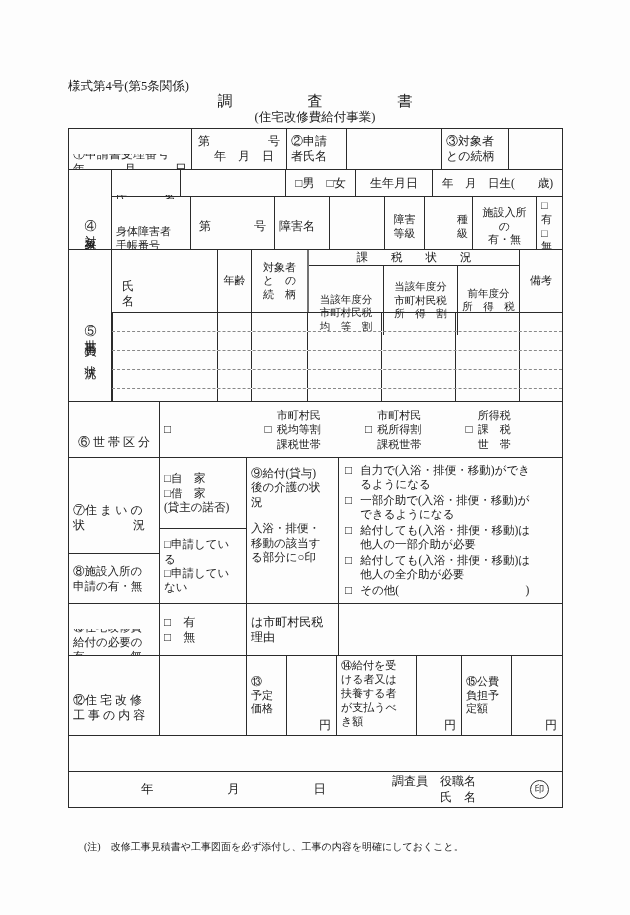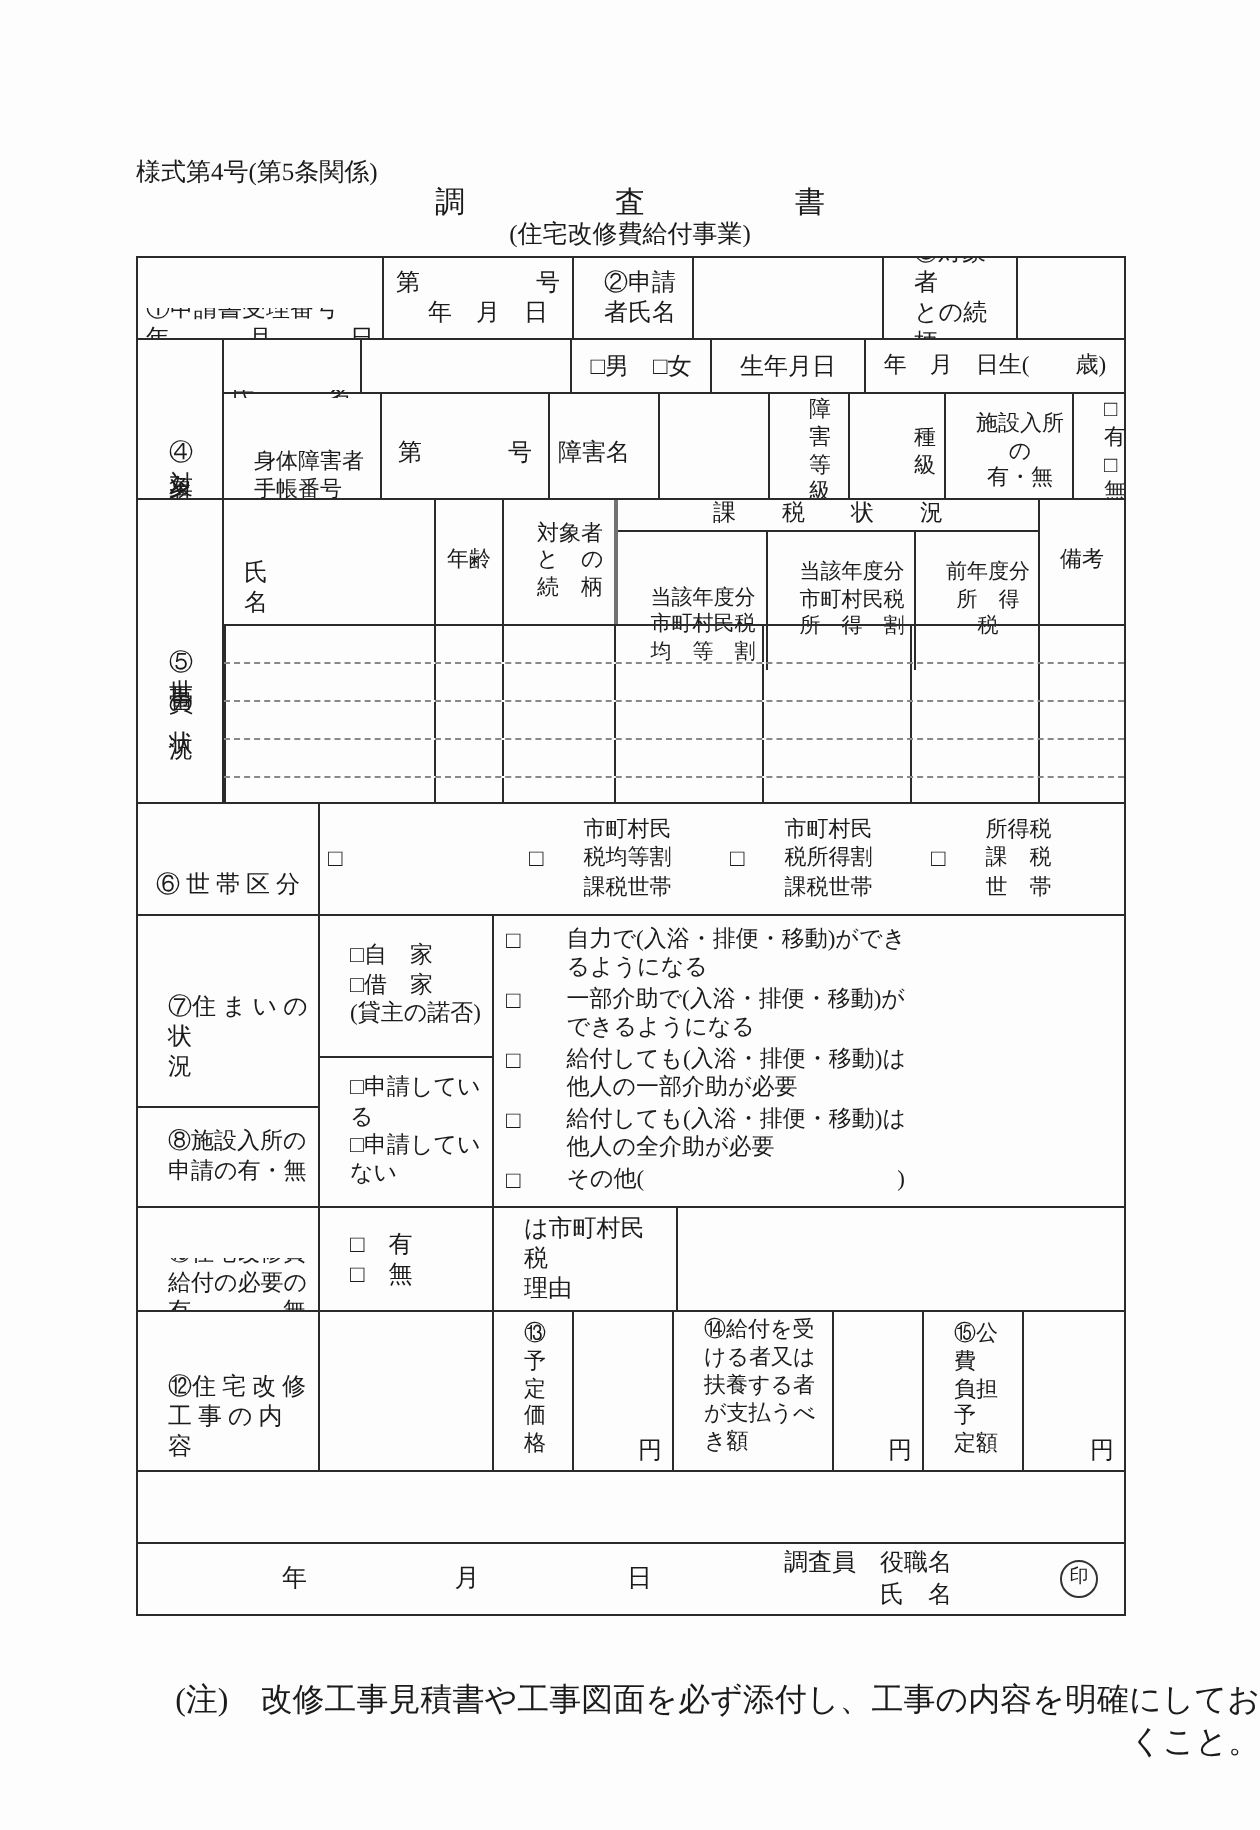--- a/index.html
+++ b/index.html
@@ -4,33 +4,33 @@
 <style>
   html,body { margin:0; padding:0; background:#ffffff; }
   .page {
     position:relative; width:630px; height:915px; background:#fdfdfd;
     font-family:"Liberation Serif","DejaVu Serif",serif; color:#1b1b1b;
     overflow:hidden;
   }
   .form-code { position:absolute; left:68px; top:78px; font-size:12.5px; }
   .title { position:absolute; left:0; top:92px; width:100%; text-align:center; font-size:15px; }
   .subtitle { position:absolute; left:0; top:109px; width:100%; text-align:center; font-size:12.5px; }
-  .note { position:absolute; left:84px; top:840px; font-size:16px;text-align:right; }
+  .note { position:absolute; left:84px; top:840px; font-size:10px;text-align:right; }
 
   .form-table { position:absolute; left:68px; top:128px; width:495px; border:1px solid #2b2b2b; box-sizing:border-box; font-size:12px; line-height:1.25; }
   .row { display:flex; box-sizing:border-box; }
   .form-table > .row + .row { border-top:1px solid #2b2b2b; }
   .c { border-left:1px solid #2b2b2b; box-sizing:border-box; padding:2px 4px; overflow:hidden; }
   .row > .c:first-child, .subrow > .c:first-child { border-left:none;margin-top:25px; }
   .nopad { padding:0; }
   .stack { display:flex; flex-direction:column; box-sizing:border-box; }
   .subrow { display:flex; box-sizing:border-box; }
   .bt { border-top:1px solid #2b2b2b; }
   .fill { flex:1; }
-  .pre { white-space:pre-line;padding-left:15px; }
+  .pre { white-space:pre-line; }
   .ctr { text-align:center; }
   .rt { text-align:right; }
   .m { display:flex; flex-direction:column; justify-content:center; }
   .just { text-align:justify; text-align-last:justify; }
   .s11 { font-size:11px; } .s105 { font-size:10.5px; line-height:1.28; } .s115 { font-size:11.5px; }
   .vcell { display:flex; align-items:center; justify-content:center; padding:0; }
   .vtext { writing-mode:vertical-rl; text-orientation:upright; letter-spacing:3px; font-size:12px; }
 
   .hdr5 { line-height:1.2; }
   .body5 { display:flex; height:18px; }
@@ -219,20 +219,28 @@
       </div>
       <div class="c nopad stack" style="width:87px">
         <div class="c pre m s115" style="height:70px;border-left:none">□自　家
 □借　家
 (貸主の諾否)</div>
         <div class="c pre m bt fill s115" style="border-left:none">□申請してい
 る
 □申請してい
 ない</div>
       </div>
+      <div class="c s115" style="width:92px;padding-top:8px">
+        <div class="pre">⑨給付(貸与)
+後の介護の状
+況</div>
+        <div class="pre" style="margin-top:12px">入浴・排便・
+移動の該当す
+る部分に○印</div>
+      </div>
       <div class="c nopad fill careopts">
         <div class="careopt">
           <span class="cb">□</span>
           <span class="pre txt">自力で(入浴・排便・移動)ができ
 るようになる</span>
         </div>
         <div class="careopt">
           <span class="cb">□</span>
           <span class="pre txt">一部介助で(入浴・排便・移動)が
 できるようになる</span>

